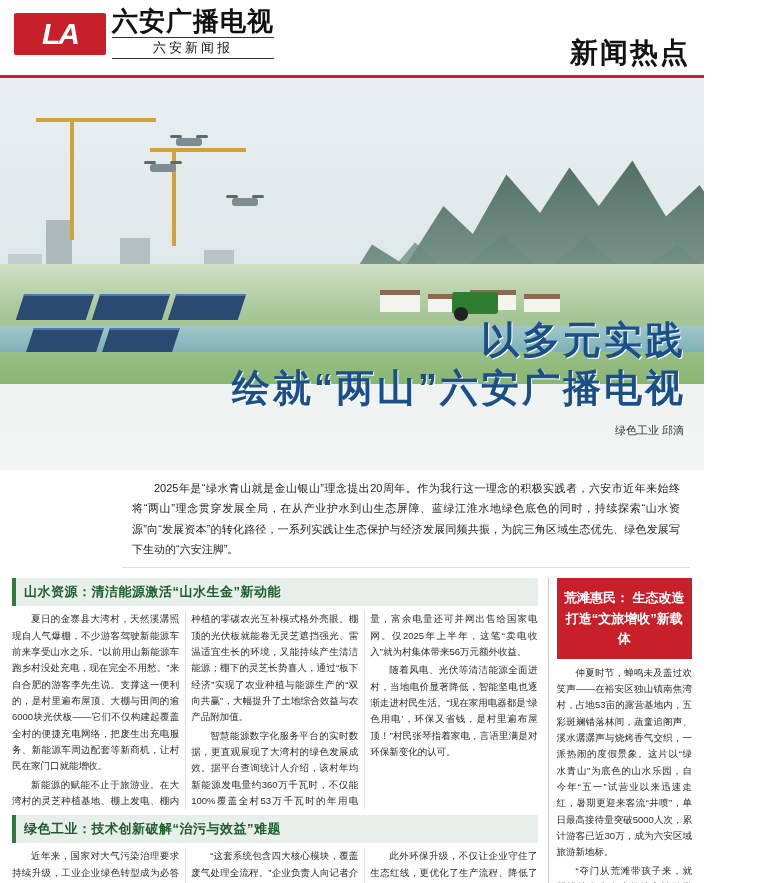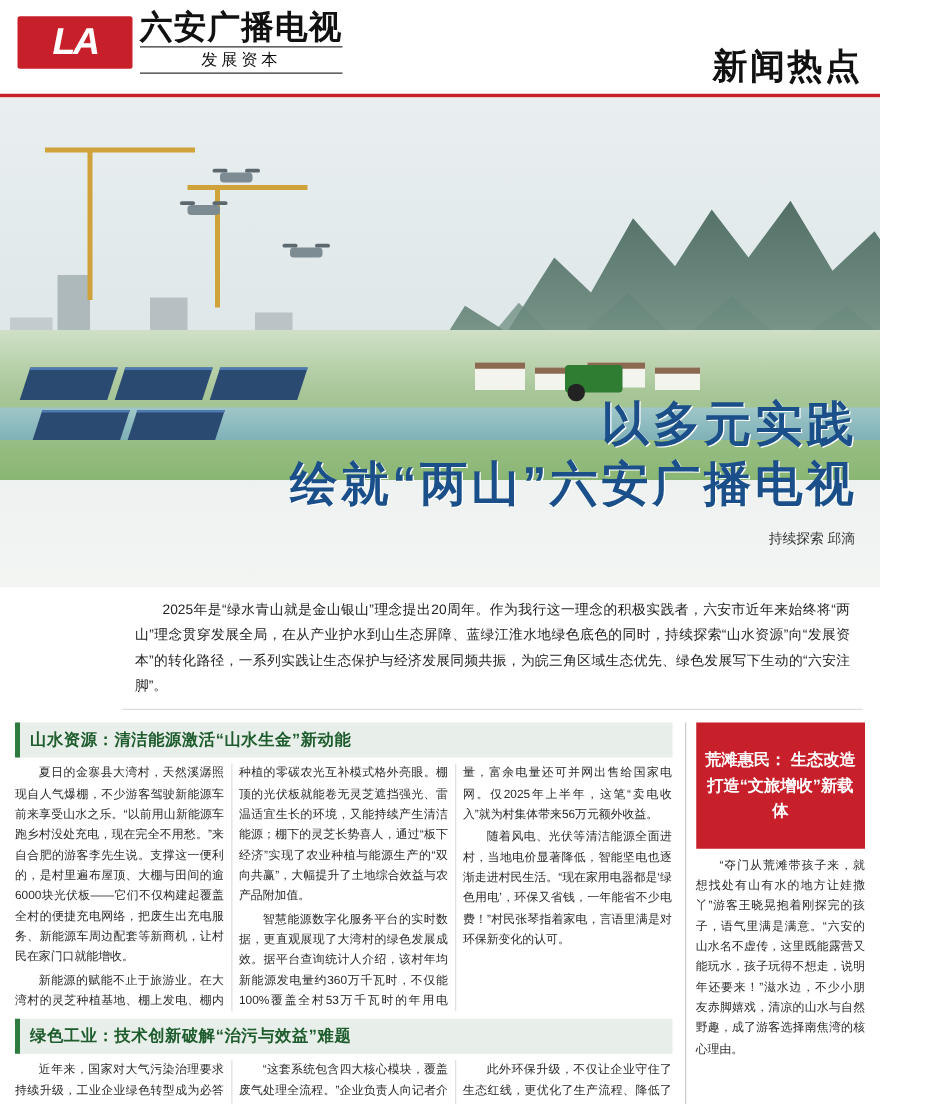--- a/index.html
+++ b/index.html
@@ -182,21 +182,21 @@
   .lead {
     margin: 2px 14px 6px 14px;
     padding: 6px 10px 8px 10px;
     font-size: 11px; line-height: 1.85;
     color: #222; text-align: justify;
     border-bottom: 1px solid #ddd;
     text-indent: 2em;
   }
   .lead-wrap {
     display: flex;
-    padding-left: 84px;
+    padding-left: 108px;
   }
 
   
   .body {
     display: flex;
     gap: 10px;
     padding: 4px 12px 8px 12px;
     height: 395px;
   }
   .col-left { width: 578px; }
@@ -208,21 +208,21 @@
     padding: 5px 8px;
     font-size: 13px; font-weight: bold; color: #1d5c2c;
     letter-spacing: .5px;
     margin-bottom: 5px;
   }
 
   .redbox {
     background: #c8202a;
     color: #fff;
     text-align: center;
-    padding: 20px 6px;
+    padding: 10px 6px;
     font-size: 13px; font-weight: bold;
     line-height: 1.55;
     margin-bottom: 6px;
   }
 
   .cols3 {
     column-count: 3;
     column-gap: 12px;
     column-rule: 1px solid #e0e0e0;
     font-size: 9.5px;
@@ -244,21 +244,21 @@
 
 <div class="page">
 
   <div class="masthead">
     <div class="logo-block">
       <div class="logo-mark">
         <span class="la">LA</span>
       </div>
       <div class="logo-text-wrap">
         <div class="logo-title">六安广播电视</div>
-        <div class="logo-sub">发展资本</div>
+        <div class="logo-sub">六安新闻报</div>
       </div>
     </div>
 
 
     <div class="section-head">
       <div class="section-name">新闻热点</div>
       <div class="section-num">04</div>
     </div>
   </div>
 
@@ -298,56 +298,57 @@
 
     <div class="drone" style="left:150px; top:86px;"></div>
     <div class="drone" style="left:232px; top:120px;"></div>
     <div class="drone" style="left:176px; top:60px;"></div>
     <div class="tractor" style="left:452px; bottom:156px;"></div>
 
     <div class="hero-title">
       <div class="l1">以多元实践</div>
       <div class="l2">绘就“两山”六安广播电视</div>
     </div>
-    <div class="byline">持续探索 邱滴</div>
+    <div class="byline">绿色工业 邱滴</div>
   </div>
 
   <div class="lead-wrap">
     <div class="lead">2025年是“绿水青山就是金山银山”理念提出20周年。作为我行这一理念的积极实践者，六安市近年来始终将“两山”理念贯穿发展全局，在从产业护水到山生态屏障、蓝绿江淮水地绿色底色的同时，持续探索“山水资源”向“发展资本”的转化路径，一系列实践让生态保护与经济发展同频共振，为皖三角区域生态优先、绿色发展写下生动的“六安注脚”。</div>
   </div>
 
   <div class="body">
 
     <div class="col-left">
 
       <div class="band">山水资源：清洁能源激活“山水生金”新动能</div>
       <div class="cols3">
         <p>夏日的金寨县大湾村，天然溪潺照现自人气爆棚，不少游客驾驶新能源车前来享受山水之乐。“以前用山新能源车跑乡村没处充电，现在完全不用愁。”来自合肥的游客李先生说。支撑这一便利的，是村里遍布屋顶、大棚与田间的逾6000块光伏板——它们不仅构建起覆盖全村的便捷充电网络，把废生出充电服务、新能源车周边配套等新商机，让村民在家门口就能增收。</p>
         <p>新能源的赋能不止于旅游业。在大湾村的灵芝种植基地、棚上发电、棚内种植的零碳农光互补模式格外亮眼。棚顶的光伏板就能卷无灵芝遮挡强光、雷温适宜生长的环境，又能持续产生清洁能源；棚下的灵芝长势喜人，通过“板下经济”实现了农业种植与能源生产的“双向共赢”，大幅提升了土地综合效益与农产品附加值。</p>
         <p>智慧能源数字化服务平台的实时数据，更直观展现了大湾村的绿色发展成效。据平台查询统计人介绍，该村年均新能源发电量约360万千瓦时，不仅能100%覆盖全村53万千瓦时的年用电量，富余电量还可并网出售给国家电网。仅2025年上半年，这笔“卖电收入”就为村集体带来56万元额外收益。</p>
-        <p>随着风电、光伏等清洁能源全面进村，当地电价显著降低，智能坚电也逐渐走进村民生活。“现在家用电器都是‘绿色用电’，环保又省钱，一年能省不少电费！”村民张琴指着家电，言语里满是对环保新变化的认可。</p>
+        <p>随着风电、光伏等清洁能源全面进村，当地电价显著降低，智能坚电也逐渐走进村民生活。“现在家用电器都是‘绿色用电’，环保又省钱，是村里遍布屋顶！”村民张琴指着家电，言语里满是对环保新变化的认可。</p>
       </div>
 
       <div class="sub-sec">
         <div class="band">绿色工业：技术创新破解“治污与效益”难题</div>
         <div class="cols3">
           <p>近年来，国家对大气污染治理要求持续升级，工业企业绿色转型成为必答题。位于金安经济开发区的安徽鑫翔新材料有限公司，主动响应政策号召，于投570万元新建废气处理系统，以先进技术实现“治污达标”与“效益提升”双赢，成为六安工业绿色转型中“绿水青山就是金山银山”理念的典型样本。</p>
 
           <p>“这套系统包含四大核心模块，覆盖废气处理全流程。”企业负责人向记者介绍。其中，四级缠索过滤系统确保废气净化稳定性，沸石转轮能有效捕捉吸附单元将VOCs吸附效率提升40%，蓄热氧化炉彻底分解有机废气，同时减少了危废产生量、提现修于环境，最后，深度净化系统则确保排放达标，实现按标准低30%。</p>
 
           <p>此外环保升级，不仅让企业守住了生态红线，更优化了生产流程、降低了运营成本。“环保不是负担，而是企业可持续发展的生命线。”公司相关负责人表示，系统投用后，生产环节的能源利用效率显著提升，同时减少了危废产生量、提供护了环境，又省下了真金白银。</p>
 
         </div>
       </div>
 
     </div>
 
     <div class="col-right">
       <div class="redbox">荒滩惠民：
 生态改造打造“文旅增收”新载体</div>
       <div class="rightcol-text">
+        <p>仲夏时节，蝉鸣未及盖过欢笑声——在裕安区独山镇南焦湾村，占地53亩的露营基地内，五彩斑斓错落林间，蔬童追阁声、溪水潺潺声与烧烤香气交织，一派热闹的度假景象。这片以“绿水青山”为底色的山水乐园，自今年“五一”试营业以来迅速走红，暑期更迎来客流“井喷”，单日最高接待量突破5000人次，累计游客已近30万，成为六安区域旅游新地标。</p>
         <p>“夺门从荒滩带孩子来，就想找处有山有水的地方让娃撒丫”游客王晓晃抱着刚探完的孩子，语气里满是满意。“六安的山水名不虚传，这里既能露营又能玩水，孩子玩得不想走，说明年还要来！”滋水边，不少小朋友赤脚嬉戏，清凉的山水与自然野趣，成了游客选择南焦湾的核心理由。</p>
 
       </div>
     </div>
 
   </div>
 </div>
 
 </body></html>

